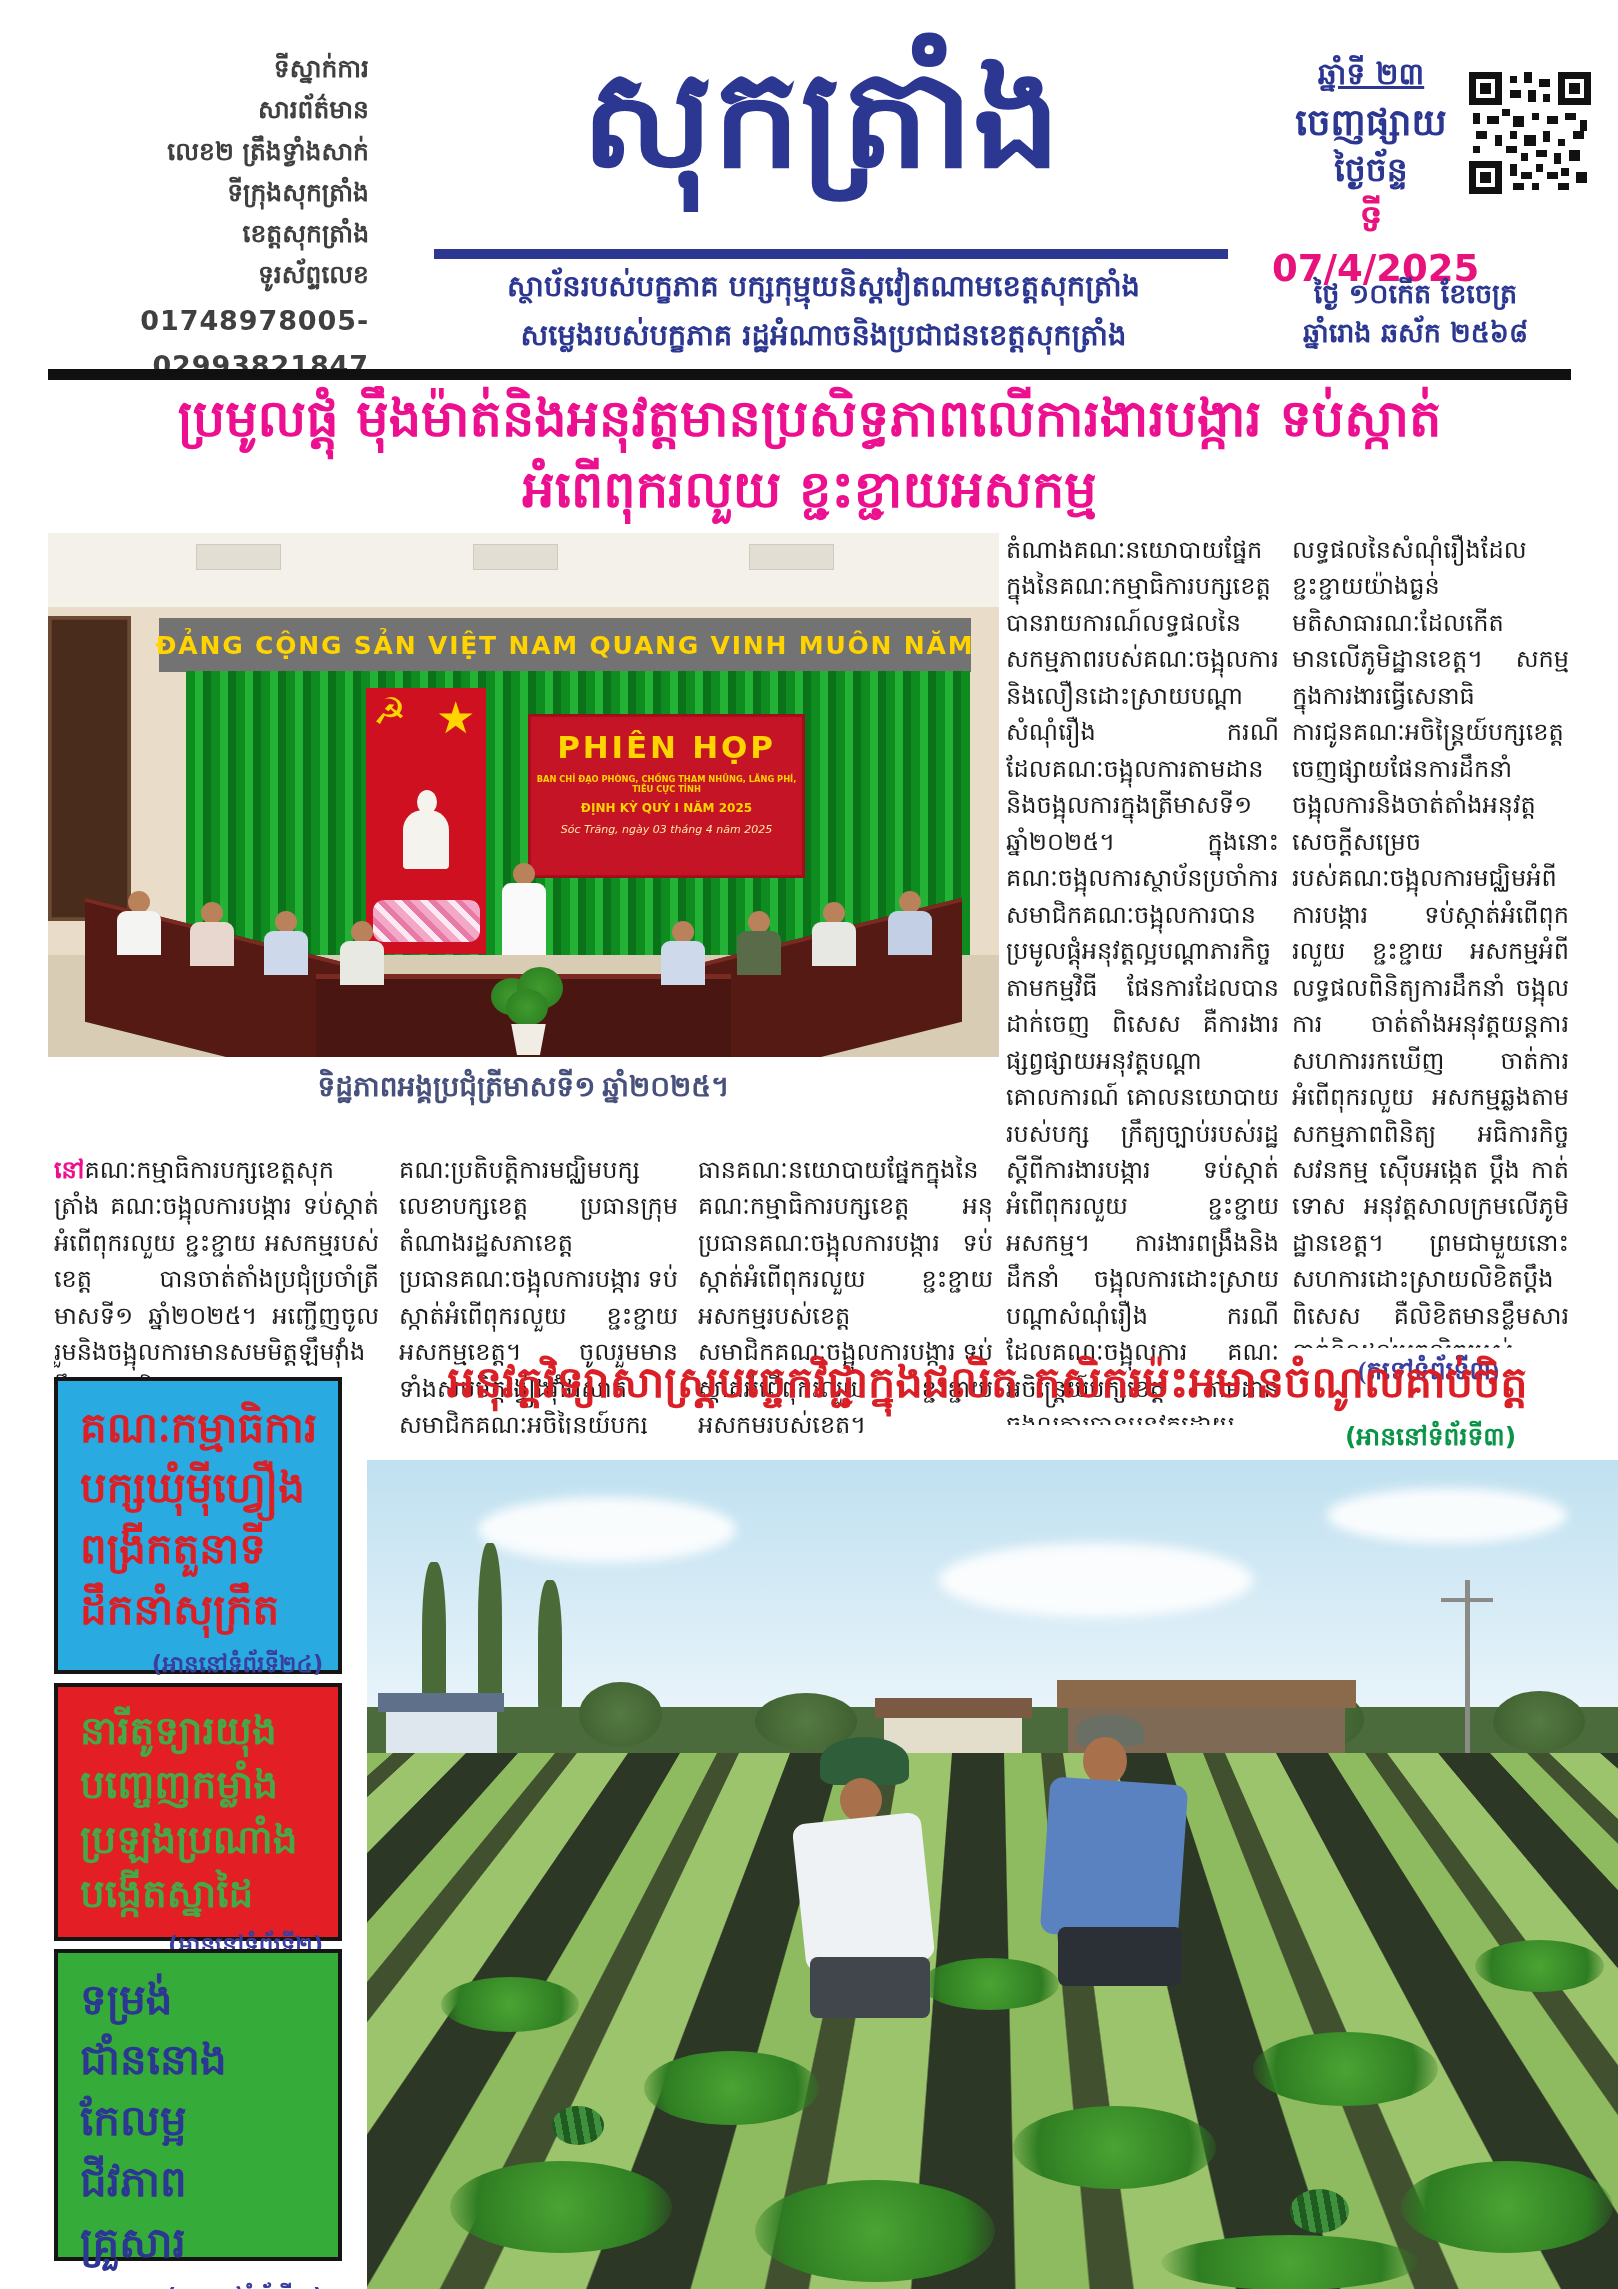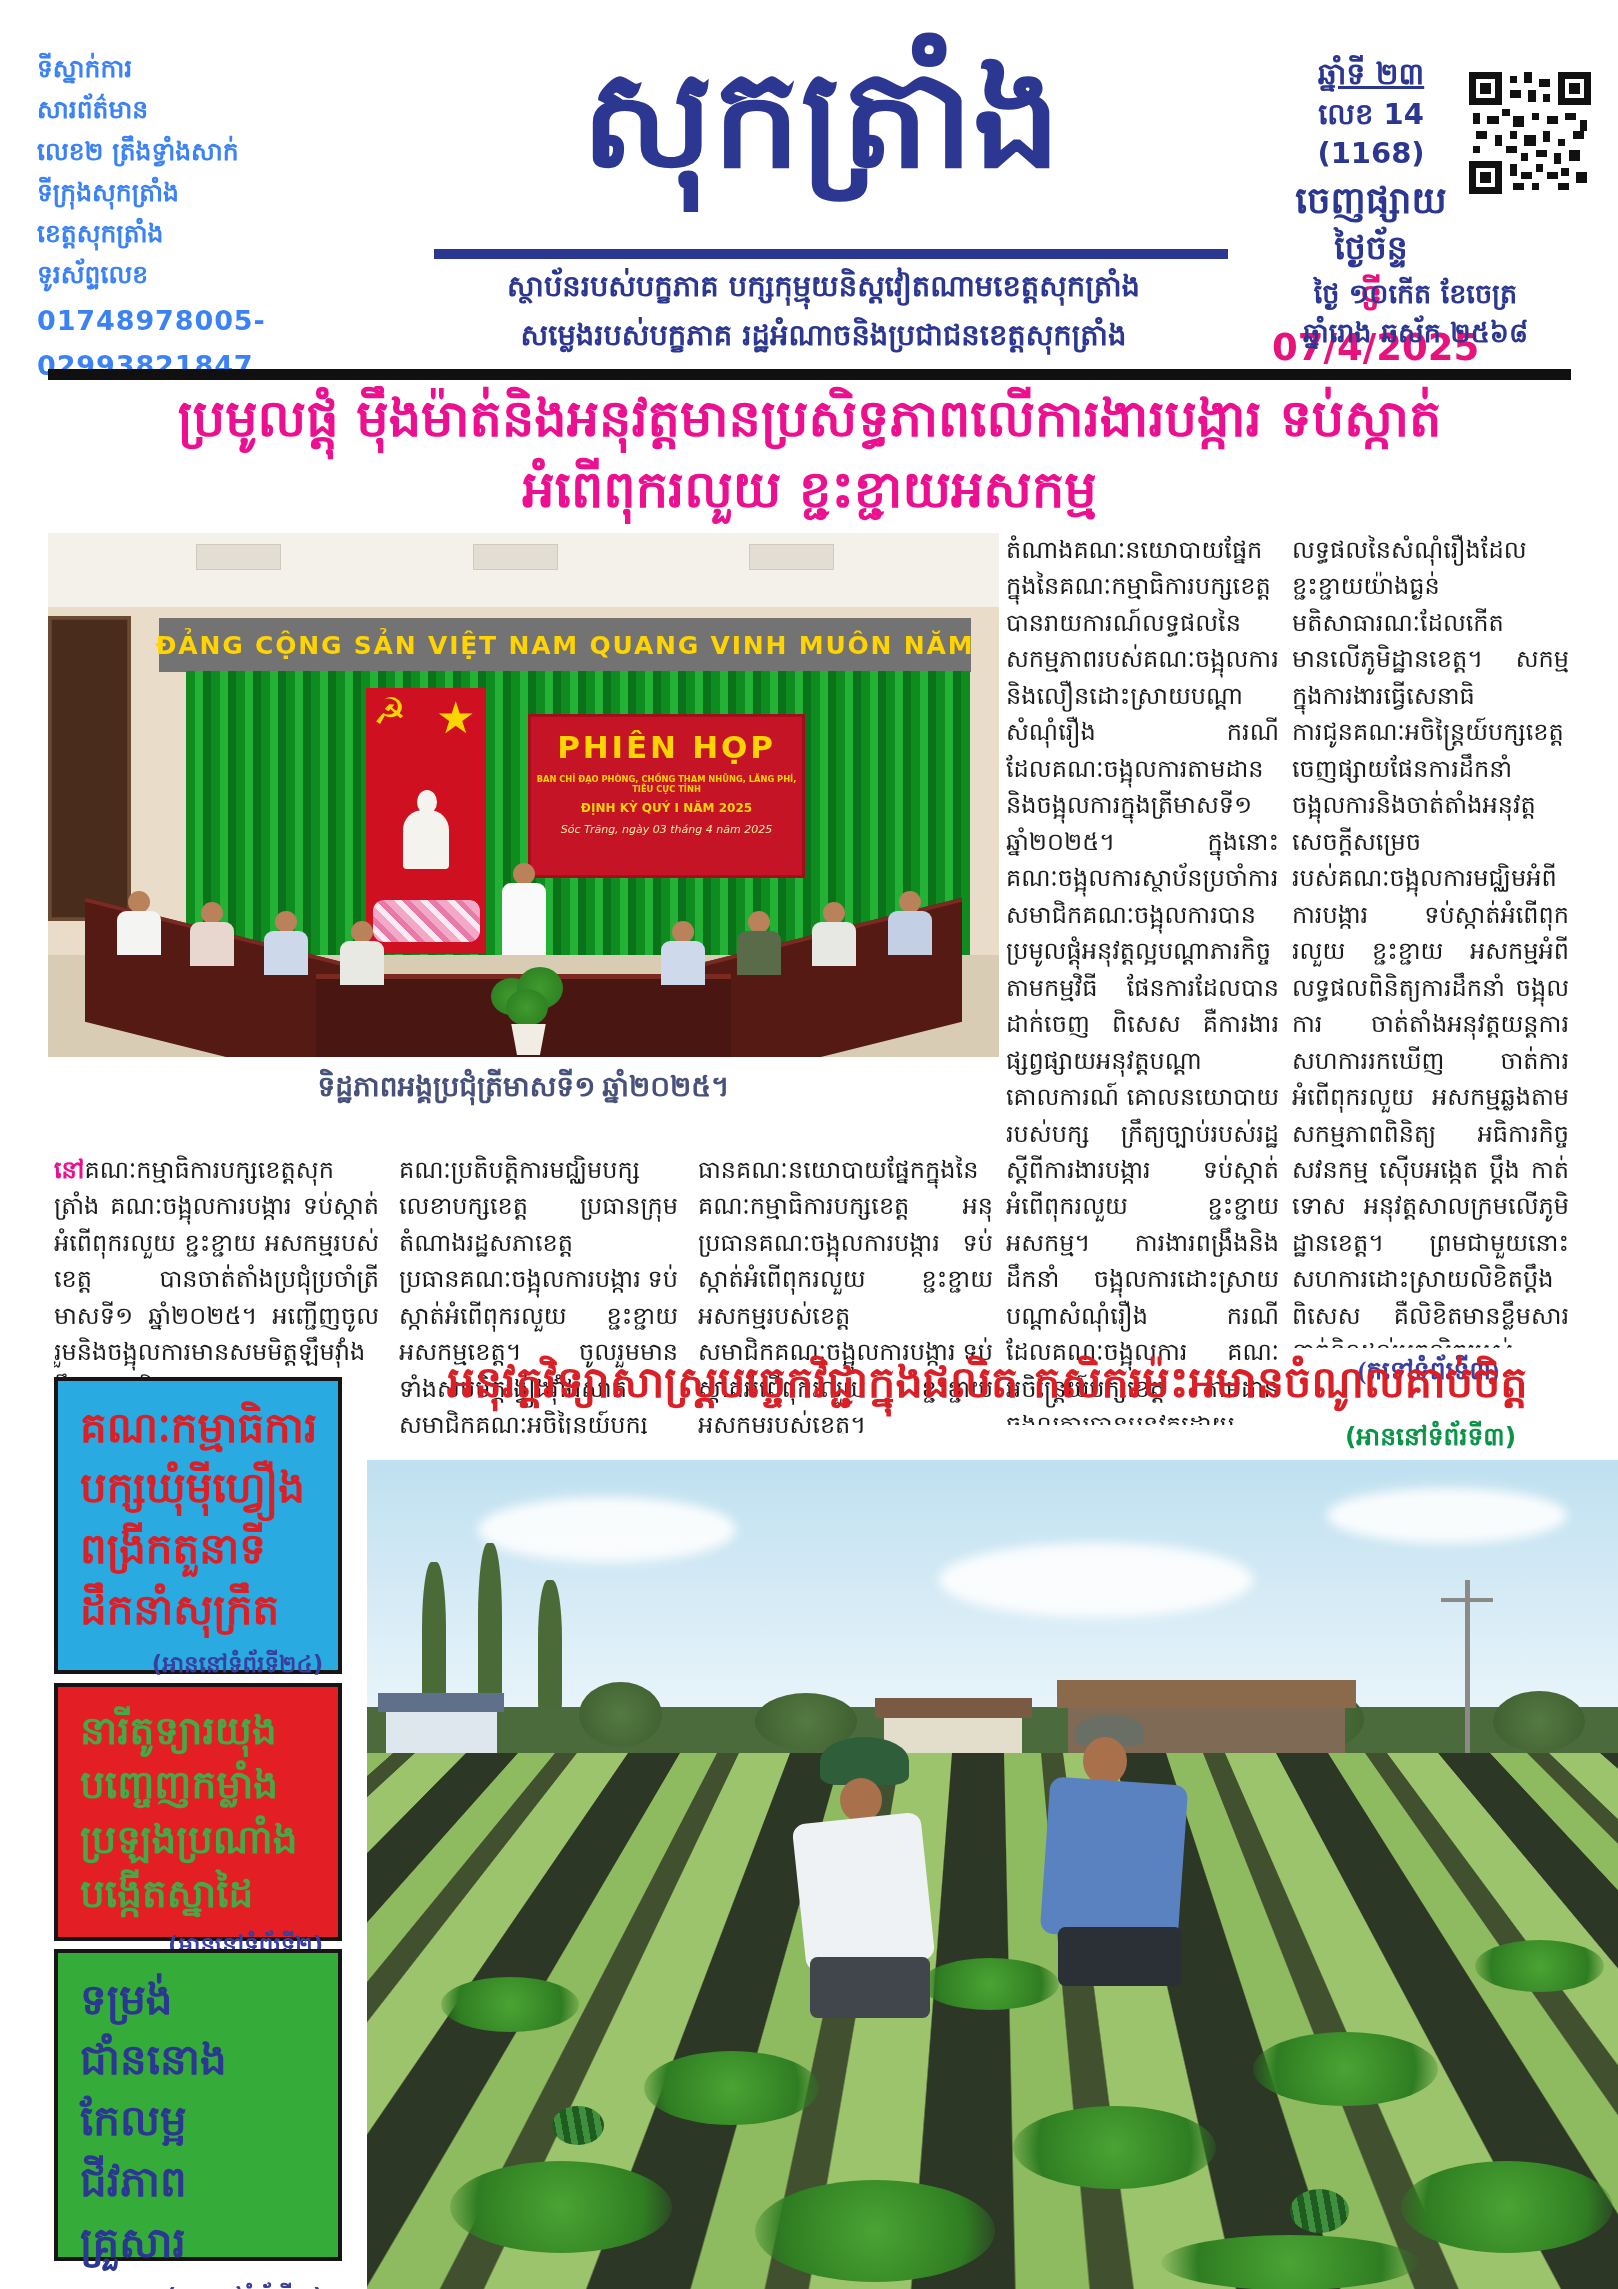--- a/index.html
+++ b/index.html
@@ -1,21 +1,21 @@
 <!DOCTYPE html>
 <html style="font-size:14.8px"><head>
 <meta charset="utf-8">
 <style>
   html,body{margin:0;padding:0;background:#888;}
   .page{position:relative;width:1619px;height:2290px;background:#ffffff;overflow:hidden;
         font-family:"Liberation Serif",serif;color:#1c1c1c;}
   .abs{position:absolute;}
 
   
-  .office{left:37px;top:48px;width:332px;text-align:left;color:#3b82f6;
+  .office{left:37px;top:48px;width:332px;text-align:right;color:#404040;
           font-family:"DejaVu Sans",sans-serif;font-weight:bold;font-size:25px;line-height:1.65;}
   .office .phone{font-size:27px;letter-spacing:0.9px;margin-top:3.7px;}
   .masthead-title{left:369px;top:16.6px;width:904px;height:231px;display:flex;align-items:center;justify-content:center;
           color:#2c3792;font-family:"DejaVu Serif",serif;font-weight:bold;font-size:138px;overflow:hidden;white-space:nowrap;}
   .masthead-underline{left:434px;top:249px;width:794px;height:10px;background:#2c3792;}
   .subtitle{left:362px;width:923px;text-align:center;color:#2c3792;
           font-family:"DejaVu Sans",sans-serif;font-weight:bold;font-size:29px;}
   .issue{left:1272px;top:54px;width:198px;text-align:center;color:#2c3792;
           font-family:"DejaVu Sans",sans-serif;font-weight:bold;line-height:1.35;}
   .issue .i-year{font-size:30px;text-decoration:underline;}
@@ -126,21 +126,20 @@
     <div class="phone">01748978005-02993821847</div>
   </div>
 
   <div class="abs masthead-title">សុកត្រាំង</div>
   <div class="abs masthead-underline"></div>
   <div class="abs subtitle" style="top:268px;">ស្ថាប័នរបស់បក្ខភាគ បក្សកុម្មុយនិស្តវៀតណាមខេត្តសុកត្រាំង</div>
   <div class="abs subtitle" style="top:317px;">សម្លេងរបស់បក្ខភាគ រដ្ឋអំណាចនិងប្រជាជនខេត្តសុកត្រាំង</div>
 
   <div class="abs issue">
     <div class="i-year">ឆ្នាំទី ២៣</div>
-    <div class="i-num">លេខ 14 (1168)</div>
     <div class="i-pub">ចេញផ្សាយ</div>
     <div class="i-day">ថ្ងៃច័ន្ទ</div>
     <div class="i-date">ទី 07/4/2025</div>
   </div>
   <div class="abs lunar" style="top:277px;">ថ្ងៃ ១០កើត ខែចេត្រ</div>
   <div class="abs lunar" style="top:316px;">ឆ្នាំរោង ឆស័ក ២៥៦៨</div>
 
   <div class="abs qr">
     <svg width="122" height="122" viewBox="0 0 33 33" shape-rendering="crispEdges">
       <rect width="33" height="33" fill="#fff"></rect>

